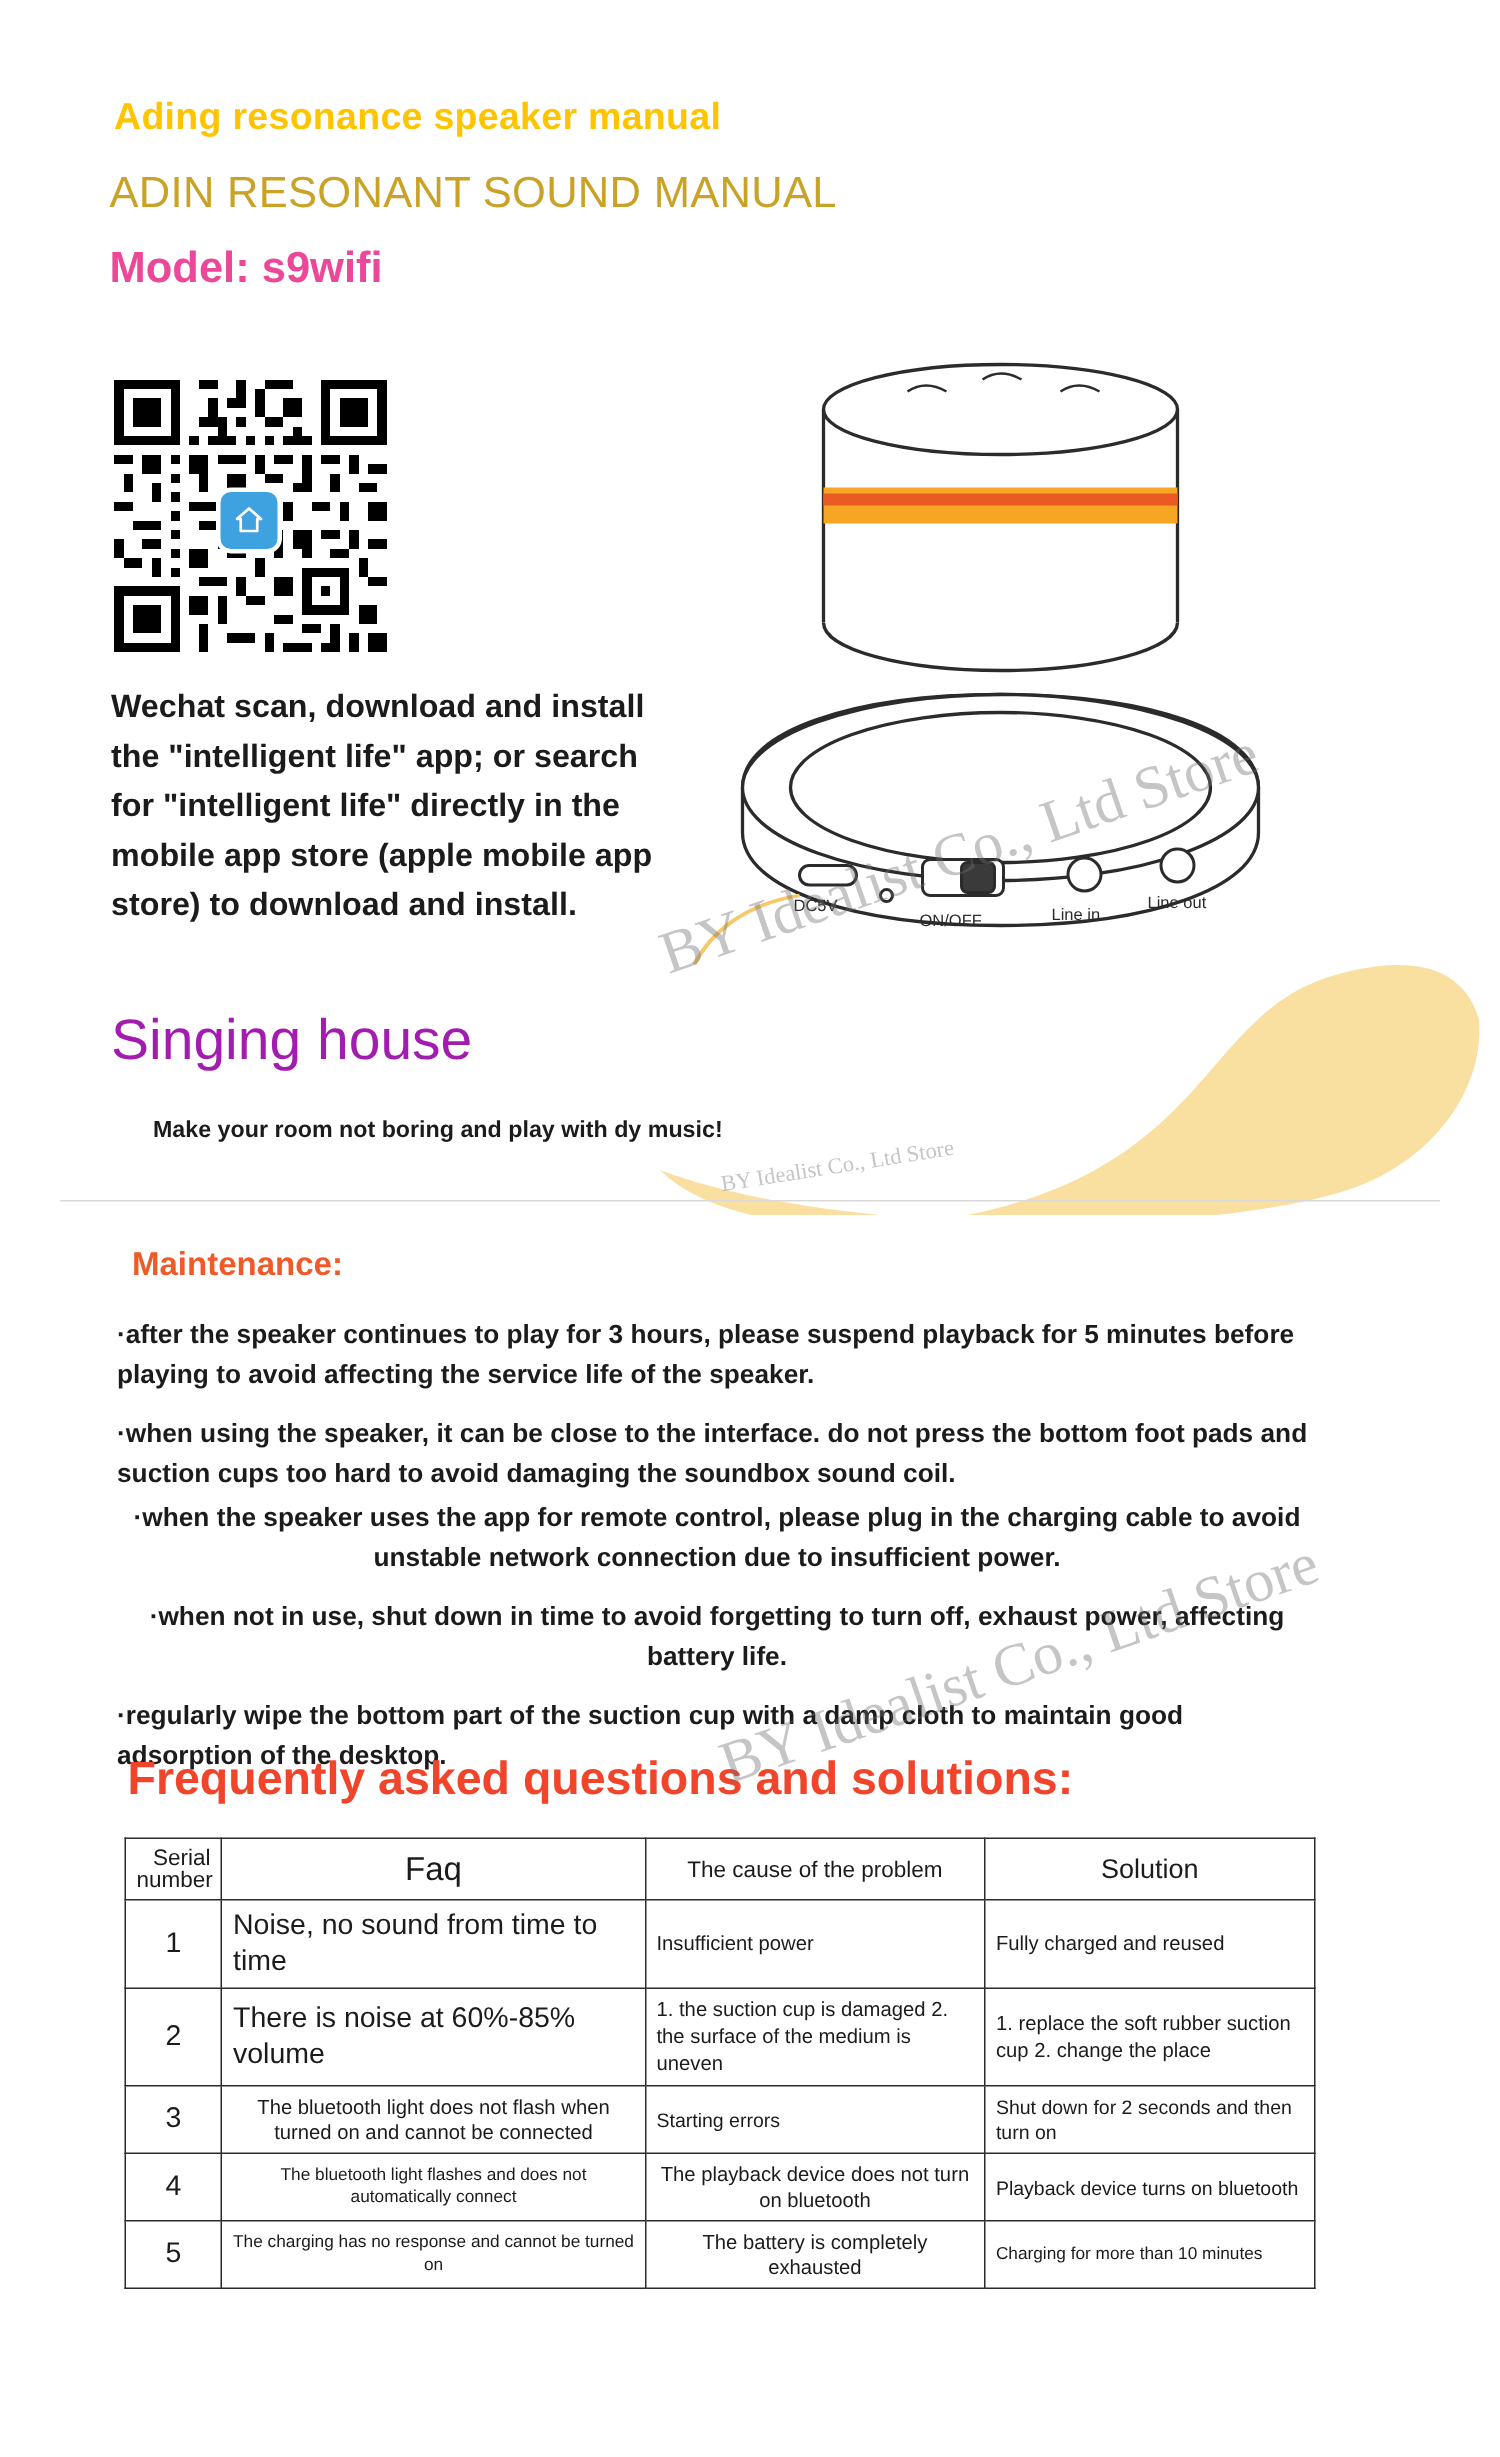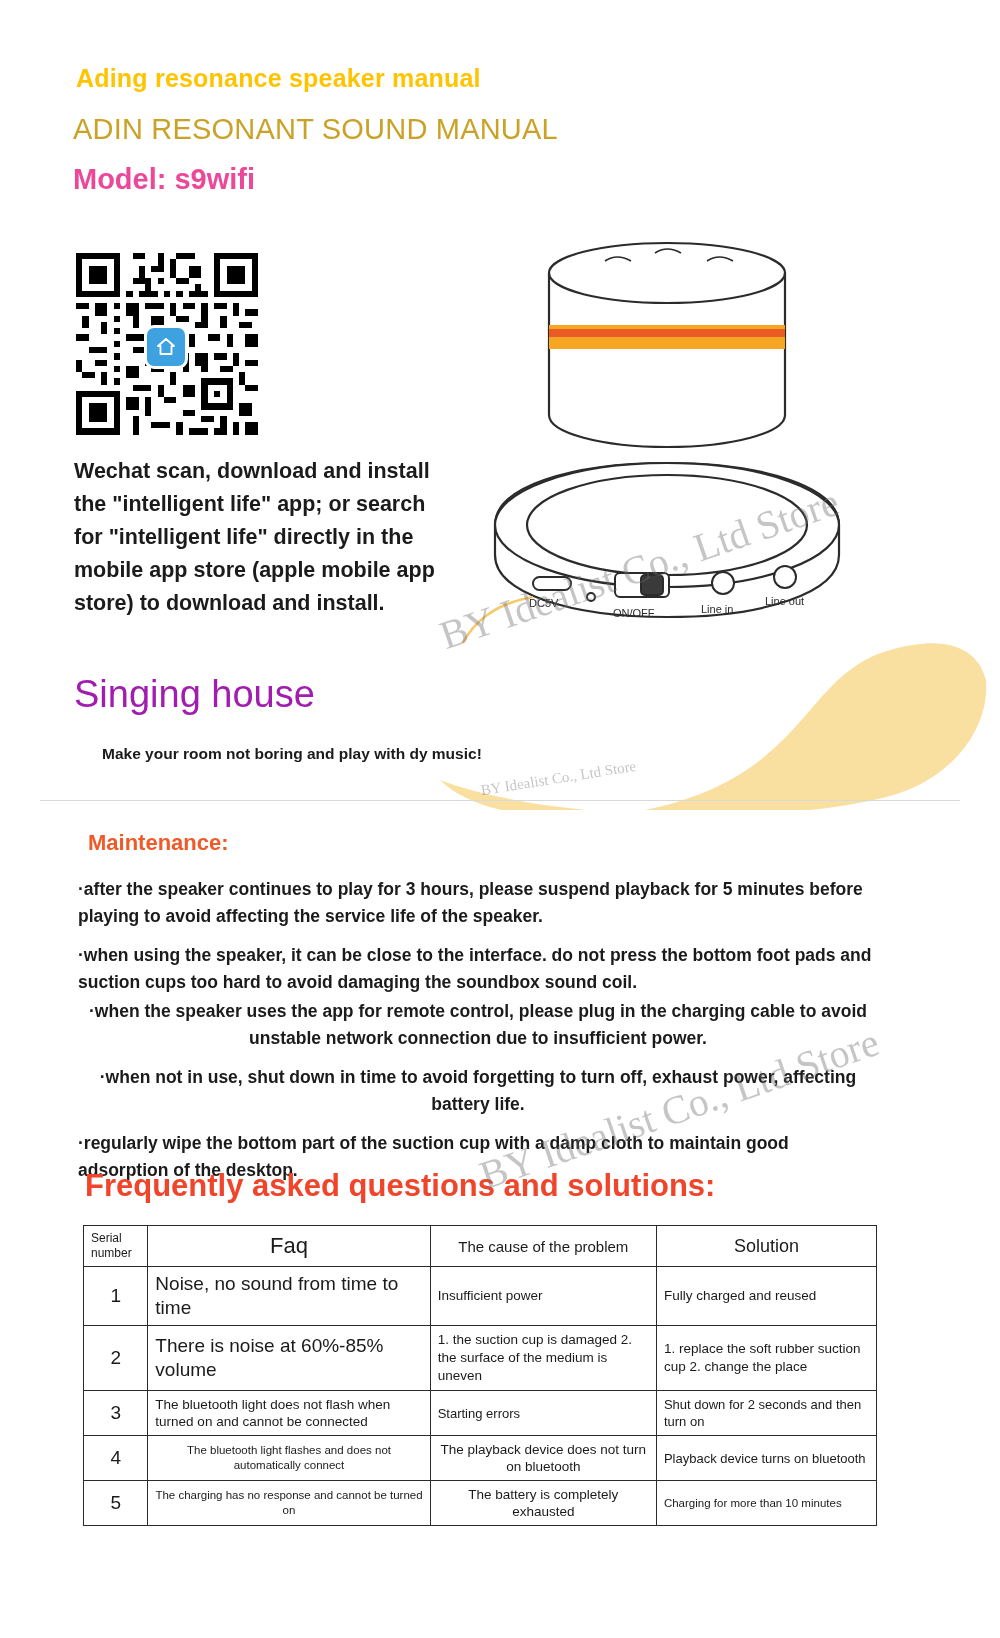--- a/index.html
+++ b/index.html
@@ -193,34 +193,34 @@
     padding: 5px 7px;
     vertical-align: middle;
     color: #1b1b1b;
     font-weight: normal;
   }
   .col-sn { width: 62px; text-align: center; }
   .col-faq { width: 272px; }
   .col-cause { width: 218px; }
   .col-sol { width: 212px; }
 
-  .hdr-sn { font-size: 12px; line-height: 15px; text-align: left; }
+  .hdr-sn { font-size: 15px; line-height: 15px; text-align: right; }
   .hdr-mid { font-size: 22px; text-align: center; }
   .hdr-cause { font-size: 15px; text-align: center; }
   .hdr-sol { font-size: 18px; text-align: center; }
 
   .sn { font-size: 19px; text-align: center; }
 
   .r1-faq { font-size: 19px; line-height: 24px; }
   .r1-cause, .r1-sol { font-size: 13.5px; line-height: 18px; }
 
   .r2-faq { font-size: 19px; line-height: 24px; }
   .r2-cause, .r2-sol { font-size: 13.5px; line-height: 18px; }
 
-  .r3-faq { font-size: 13.5px; line-height: 17px; text-align: left; }
+  .r3-faq { font-size: 13.5px; line-height: 17px; text-align: center; }
   .r3-cause { font-size: 13px; }
   .r3-sol { font-size: 13px; line-height: 17px; }
 
   .r4-faq { font-size: 11.5px; line-height: 15px; text-align: center; }
   .r4-cause { font-size: 13.5px; line-height: 17px; text-align: center; }
   .r4-sol { font-size: 13px; line-height: 17px; }
 
   .r5-faq { font-size: 11.5px; line-height: 15px; text-align: center; }
   .r5-cause { font-size: 13.5px; line-height: 17px; text-align: center; }
   .r5-sol { font-size: 11.5px; line-height: 15px; }

